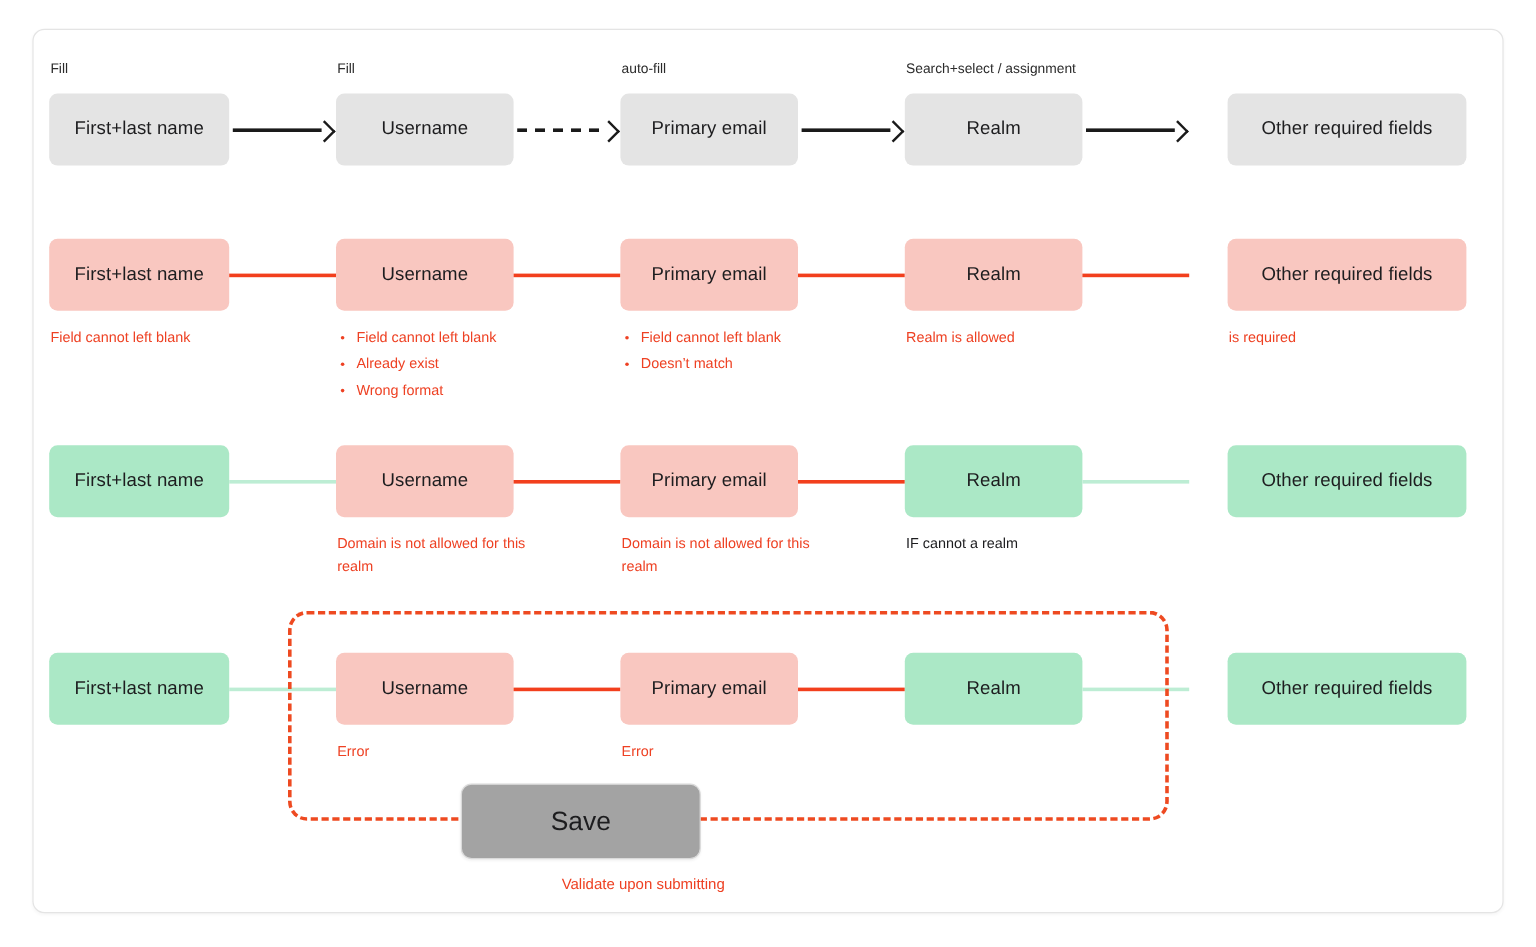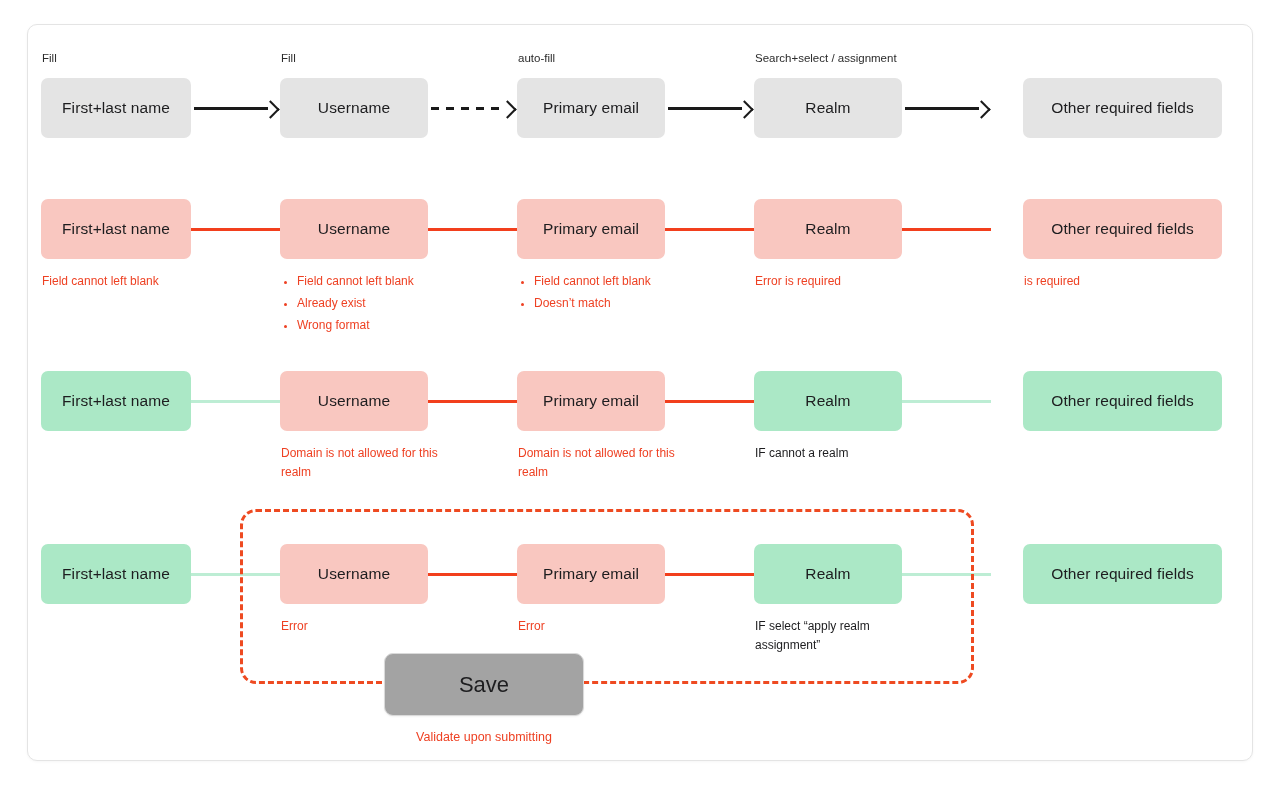--- a/index.html
+++ b/index.html
@@ -45,21 +45,21 @@
                               transform:rotate(45deg); }
 
   .group-outline { position:absolute; left:212px; top:484px; width:734px; height:175px;
                    border:3px dashed #ee4a21; border-radius:16px; z-index:3; pointer-events:none; }
 
   .save-btn { position:absolute; left:356px; top:628px; width:200px; height:63px; z-index:4;
               background:#a3a3a3; border:1.5px solid #dadada; border-radius:9px;
               font-family:"Liberation Sans", sans-serif; font-size:22px; color:#1d1d1f;
               box-shadow:0 1px 2px rgba(0,0,0,0.05); cursor:pointer; }
   .save-note { position:absolute; left:336px; top:705px; width:240px; z-index:4;
-               text-align:center; font-size:12.5px; color:#ee4123; }
+               text-align:right; font-size:12.5px; color:#ee4123; }
 </style>
 </head>
 <body>
 
 <div class="card">
 
   <section class="flow-row row1">
     <div class="cell w-a">
       <div class="toplabel">Fill</div>
       <div class="box neutral">First+last name</div>
@@ -107,21 +107,21 @@
       <div class="notes">
         <ul>
           <li>Field cannot left blank</li>
           <li>Doesn’t match</li>
         </ul>
       </div>
     </div>
     <div class="conn line-error"></div>
     <div class="cell w-b">
       <div class="box error">Realm</div>
-      <div class="notes">Error is required</div>
+      <div class="notes">Realm is allowed</div>
     </div>
     <div class="conn line-error"></div>
     <div class="cell w-c">
       <div class="box error">Other required fields</div>
       <div class="notes">is required</div>
     </div>
   </section>
 
   <section class="flow-row row3">
     <div class="cell w-a">
@@ -158,21 +158,20 @@
       <div class="notes">Error</div>
     </div>
     <div class="conn line-error"></div>
     <div class="cell w-b">
       <div class="box error">Primary email</div>
       <div class="notes">Error</div>
     </div>
     <div class="conn line-error"></div>
     <div class="cell w-b">
       <div class="box ok">Realm</div>
-      <div class="notes dark" style="width:145px">IF select “apply realm assignment”</div>
     </div>
     <div class="conn line-ok"></div>
     <div class="cell w-c">
       <div class="box ok">Other required fields</div>
     </div>
   </section>
 
   <div class="group-outline"></div>
 
   <button class="save-btn">Save</button>

